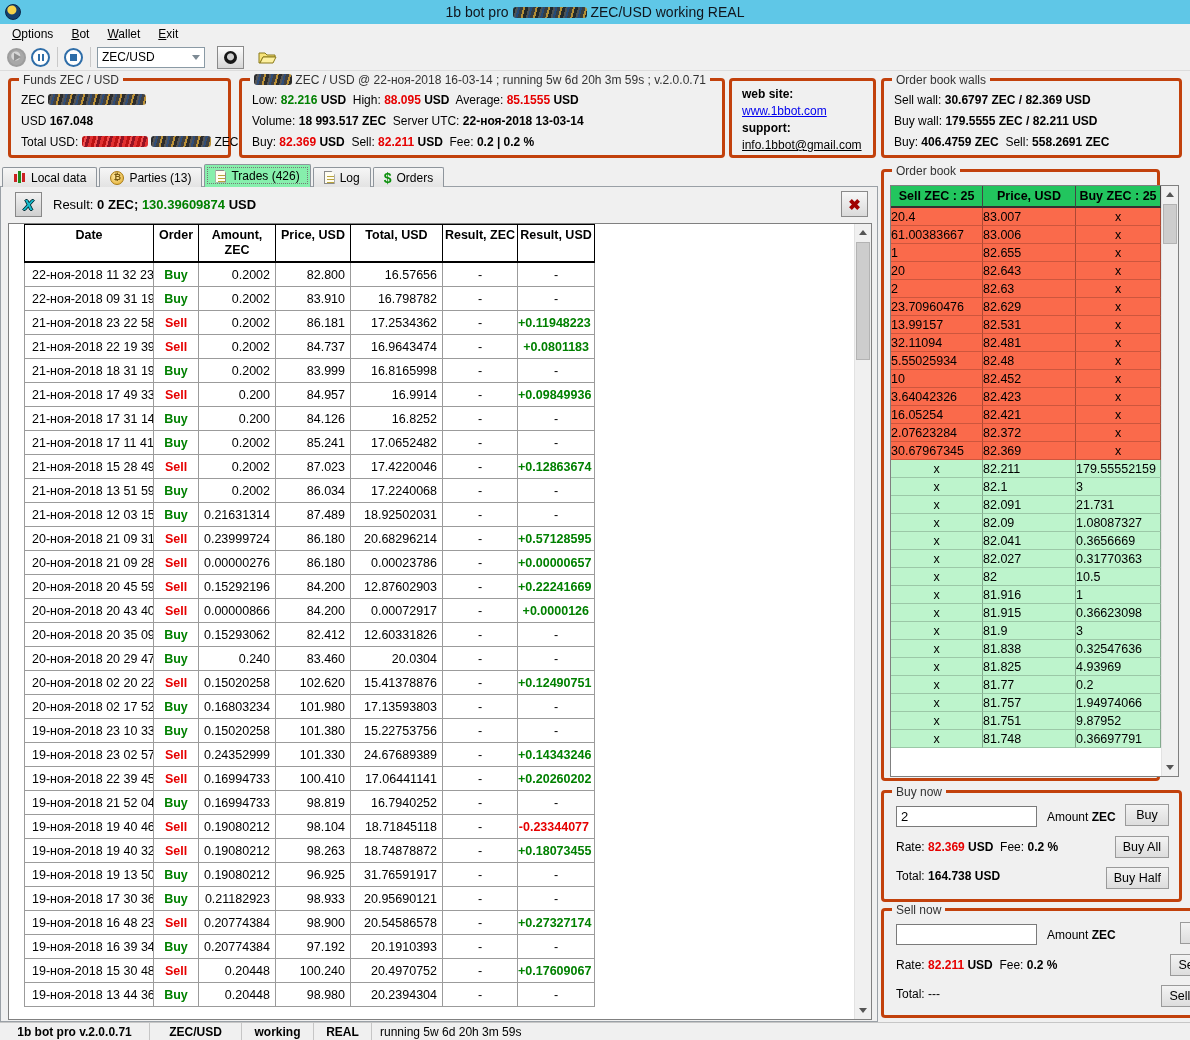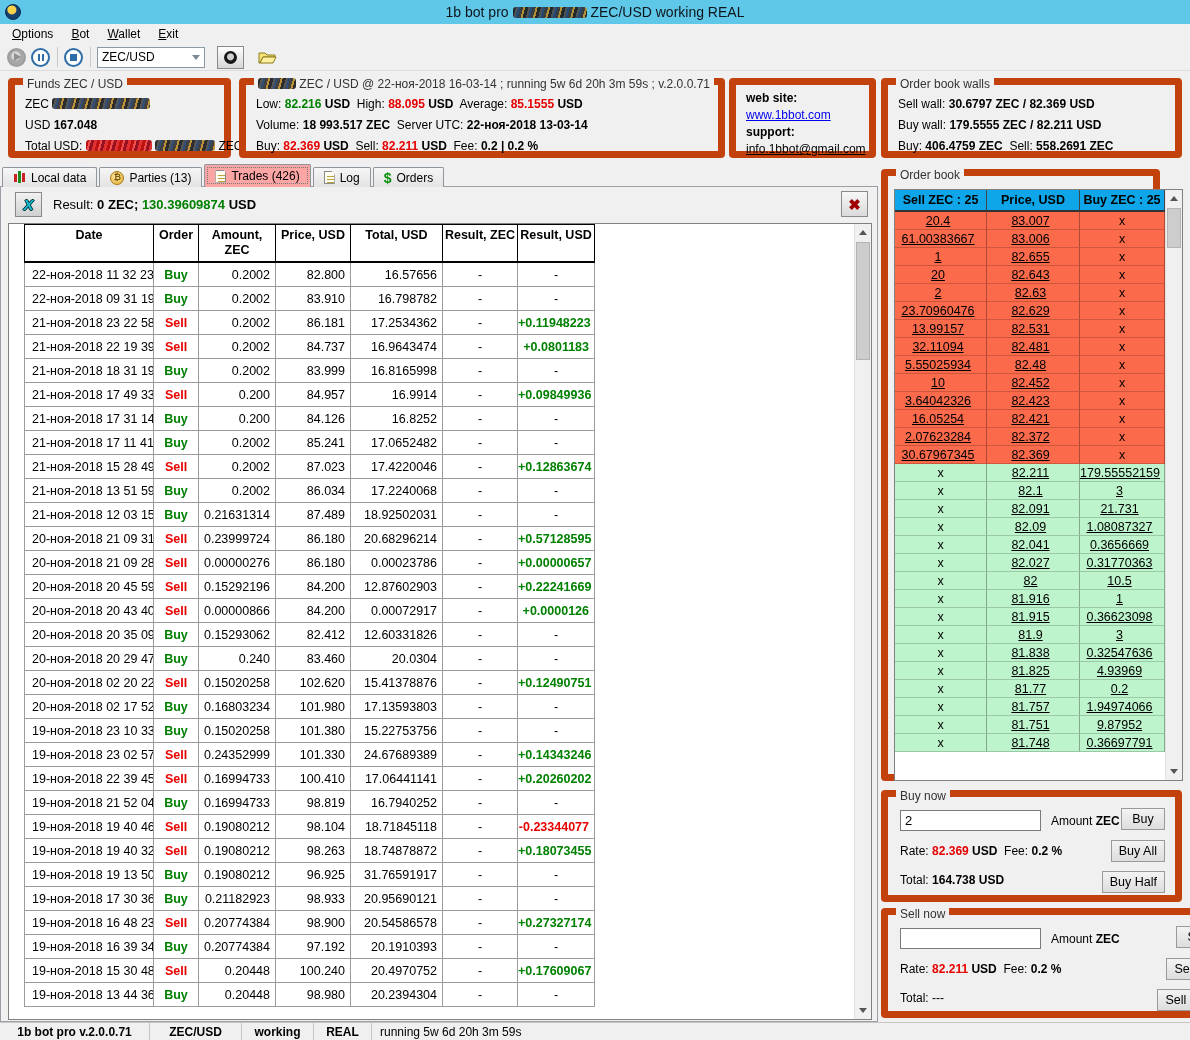--- a/index.html
+++ b/index.html
@@ -38,40 +38,40 @@
   #pair-combo{width:108px;height:21px;border:1px solid #8a9aa5;background:#fff;display:flex;
               align-items:center;justify-content:space-between;padding:0 4px;}
   .combo-arrow{width:0;height:0;border-left:4px solid transparent;border-right:4px solid transparent;
                border-top:5px solid #7d8a94;}
   #record-btn{width:27px;height:23px;margin-left:12px;border:1px solid #8a8a8a;
               background:linear-gradient(#fdfdfd,#d6d6d6);display:flex;align-items:center;justify-content:center;padding:0;}
   .rec-glyph{width:13px;height:13px;border-radius:50%;background:radial-gradient(circle at 50% 45%,#cfcfcf 0 3px,#161616 4px);}
   #folder-btn{margin-left:14px;display:inline-flex;}
 
   
-  .group{position:absolute;border:7px solid #c2410c;border-radius:4px;background:#f0f0f0;}
+  .group{position:absolute;border:3px solid #c2410c;border-radius:4px;background:#f0f0f0;}
   .legend{position:absolute;top:-8px;left:8px;background:#f0f0f0;padding:0 4px;color:#333;white-space:nowrap;}
   .gline{padding:0 0 0 10px;line-height:21px;white-space:nowrap;}
   #funds-group{left:8px;top:78px;width:223px;height:80px;padding-top:9px;}
   #market-group{left:239px;top:78px;width:486px;height:80px;padding-top:9px;}
   #links-group{left:729px;top:78px;width:147px;height:80px;padding-top:5px;}
   #links-group .gline{line-height:17px;}
   #walls-group{left:881px;top:78px;width:301px;height:80px;padding-top:9px;}
   .weblink{color:var(--link);text-decoration:underline;}
   .maillink{color:#000;text-decoration:underline;}
   .val-green{color:var(--green);font-weight:bold;}
   .val-red{color:var(--red);font-weight:bold;}
   b{font-weight:bold;}
 
   
   #tabs{position:absolute;left:2px;top:164px;height:23px;display:flex;align-items:flex-end;z-index:3;}
   .tab{height:20px;display:flex;align-items:center;gap:5px;padding:0 10px;margin-right:2px;
        border:1px solid #8e959c;border-bottom:none;border-radius:2px 2px 0 0;
        background:linear-gradient(#f6f6f6,#e3e3e3);justify-content:center;}
-  .tab.active{height:23px;background:#fca5a5;outline:1px dotted #777;outline-offset:-4px;}
+  .tab.active{height:23px;background:#86efac;outline:1px dotted #777;outline-offset:-4px;}
   .tabicon{display:inline-flex;align-items:center;justify-content:center;}
   .candles-icon{width:13px;height:13px;
     background:linear-gradient(#c22,#c22) 1px 3px/3px 8px no-repeat,
                linear-gradient(#1d8a1d,#1d8a1d) 5px 0px/3px 12px no-repeat,
                linear-gradient(#c22,#c22) 9px 2px/3px 9px no-repeat;}
   .coin-icon{width:14px;height:14px;border-radius:50%;background:radial-gradient(circle at 40% 35%,#ffeaa6,#e2ab2a);
              border:1px solid #a87a12;color:#7a5b10;font-size:9px;font-weight:bold;line-height:1;}
   .document-icon{width:11px;height:13px;background:#fffdf0;border:1px solid #8a8a8a;
     background-image:repeating-linear-gradient(180deg,transparent 0 2px,#b9a33a 2px 3px);
     background-size:7px 9px;background-position:2px 2px;background-repeat:no-repeat;
@@ -114,26 +114,26 @@
   .sarrow.down{bottom:0;}
   .tri-up{width:0;height:0;border-left:4px solid transparent;border-right:4px solid transparent;border-bottom:5px solid #555;}
   .tri-down{width:0;height:0;border-left:4px solid transparent;border-right:4px solid transparent;border-top:5px solid #555;}
   .sthumb{position:absolute;left:1px;width:14px;background:#cdcdcd;border:1px solid #b3b3b3;}
 
   
   #orderbook-group{left:881px;top:169px;width:279px;height:612px;}
   #ob-box{position:absolute;left:6px;top:13px;width:289px;height:592px;background:#fff;
           border:1px solid #808080;overflow:hidden;}
   #ob-grid{position:absolute;left:0;top:0;display:grid;grid-template-columns:92px 93px 85px;}
-  .ob-th{font-weight:bold;text-align:center;padding:3px 0;background:#0ea5e9;font-size:12.5px;
+  .ob-th{font-weight:bold;text-align:center;padding:3px 0;background:#22c55e;font-size:12.5px;
          border-right:1px solid #444;border-bottom:2px solid #333;line-height:14px;}
   .ob-th.first{border-left:none;}
   .ob-td{height:18px;line-height:18px;font-size:12.5px;white-space:nowrap;overflow:hidden;
          border-right:1px solid rgba(0,0,0,.30);border-bottom:1px solid rgba(0,0,0,.18);}
-  .ob-td.num{text-align:center;padding-right:5px;text-decoration:underline;}
+  .ob-td.num{text-align:left;padding-right:5px;}
   .ob-td.center{text-align:center;}
   .sellbg{background:var(--sell-bg);}
   .buybg{background:var(--buy-bg);}
 
   
   #buynow-group{left:881px;top:790px;width:301px;height:112px;}
   #sellnow-group{left:881px;top:908px;width:356px;height:110px;}
   .amount-input{position:absolute;left:12px;top:13px;width:141px;height:21px;border:1px solid #7a7a7a;
                 font-size:13px;padding:0 4px;font-family:"Liberation Sans",sans-serif;}
   .amt-label{position:absolute;left:163px;top:17px;}

